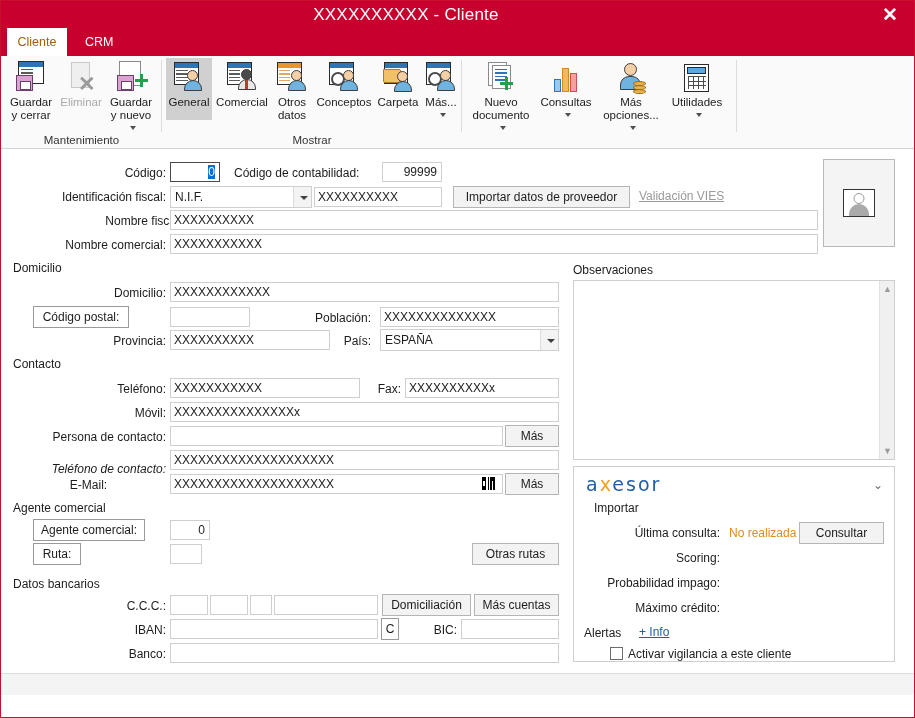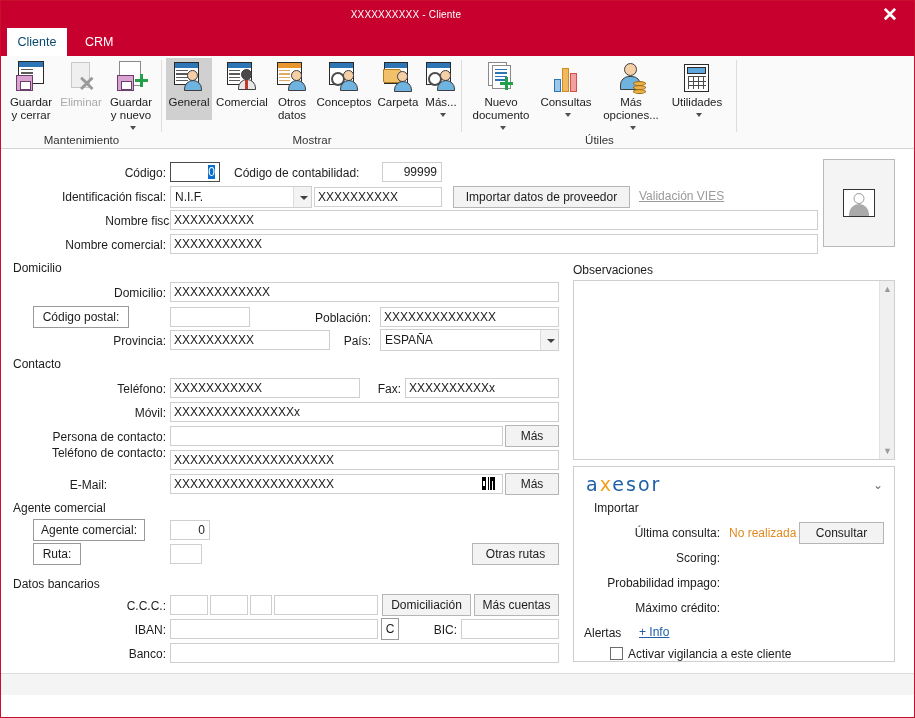--- a/index.html
+++ b/index.html
@@ -25,21 +25,21 @@
     position: absolute; left: 0; top: 0;
     width: 913px; height: 27px;
     background: #c8002e;
   }
   .titlebar-text {
     position: absolute; left: 0; top: 0;
     width: 810px; height: 27px;
     line-height: 27px;
     text-align: center;
     color: #ffffff;
-    font-size: 10px;
+    font-size: 17px;
     letter-spacing: .2px;
   }
   .close-btn {
     position: absolute; right: 4px; top: 1px;
     width: 40px; height: 25px;
     color: #ffffff;
     font-size: 19px;
     line-height: 25px;
     text-align: center;
     font-weight: bold;
@@ -57,21 +57,21 @@
     height: 28px;
     line-height: 28px;
     padding: 0 14px;
     font-size: 12.5px;
     color: #ffffff;
     cursor: default;
     white-space: nowrap;
   }
   .tab.active {
     background: #ffffff;
-    color: #0c4a6e;
+    color: #a16207;
   }
   .tab-cliente { left: 6px; width: 60px; text-align: center; padding: 0; }
   .tab-crm { left: 70px; }
 
   
   .ribbon {
     position: absolute; left: 0; top: 55px;
     width: 913px; height: 93px;
     background: #fafafa;
     border-bottom: 1px solid #d4d4d4;
@@ -566,21 +566,20 @@
         <div class="rb-ico">
           <div class="ic-calc">
             <div class="ic-calc-scr"></div>
             <div class="ic-calc-keys"></div>
           </div>
         </div>
         <div class="rb-lbl">Utilidades</div>
         <div class="caret-row"><span class="caret"></span></div>
       </div>
 
-      <div class="group-label">Útiles</div>
     </div>
   </div>
 
   <div class="form">
 
     <div class="lbl right" style="left:10px; top:16px; width:155px;">Código:</div>
     <div class="fld numeric focused" style="left:169px; top:13px; width:50px;"><span class="sel">0</span></div>
     <div class="lbl" style="left:233px; top:16px;">Código de contabilidad:</div>
     <div class="fld numeric" style="left:381px; top:13px; width:60px;">99999</div>
 
@@ -624,21 +623,21 @@
     <div class="lbl right" style="left:360px; top:232px; width:40px;">Fax:</div>
     <div class="fld" style="left:404px; top:229px; width:154px;">XXXXXXXXXXx</div>
 
     <div class="lbl right" style="left:10px; top:256px; width:155px;">Móvil:</div>
     <div class="fld" style="left:169px; top:253px; width:389px;">XXXXXXXXXXXXXXXx</div>
 
     <div class="lbl right" style="left:10px; top:280px; width:155px;">Persona de contacto:</div>
     <div class="fld" style="left:169px; top:277px; width:333px;"></div>
     <div class="btn" style="left:504px; top:276px; width:54px;">Más</div>
 
-    <div class="lbl right" style="left:10px; top:296px; width:155px;">Teléfono de contacto:</div>
+    <div class="lbl right" style="left:10px; top:312px; width:155px;font-style:italic;">Teléfono de contacto:</div>
     <div class="fld" style="left:169px; top:301px; width:389px;">XXXXXXXXXXXXXXXXXXXX</div>
 
     <div class="lbl right" style="left:10px; top:328px; width:155px;text-align:center;">E-Mail:</div>
     <div class="fld" style="left:169px; top:325px; width:333px;">XXXXXXXXXXXXXXXXXXXX</div>
     <div class="qr" style="left:481px; top:328px;"></div>
     <div class="btn" style="left:504px; top:324px; width:54px;">Más</div>
 
     <div class="section-hdr" style="left:12px; top:352px;">Agente comercial</div>
 
     <div class="lblbtn" style="left:32px; top:370px; width:112px;">Agente comercial:</div>

